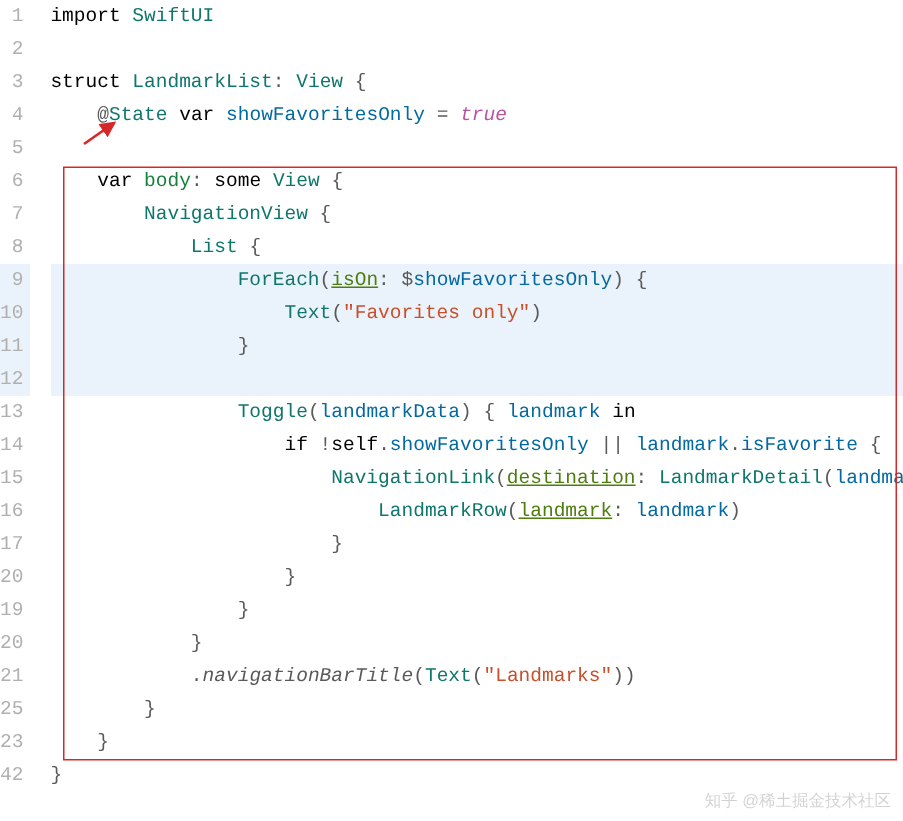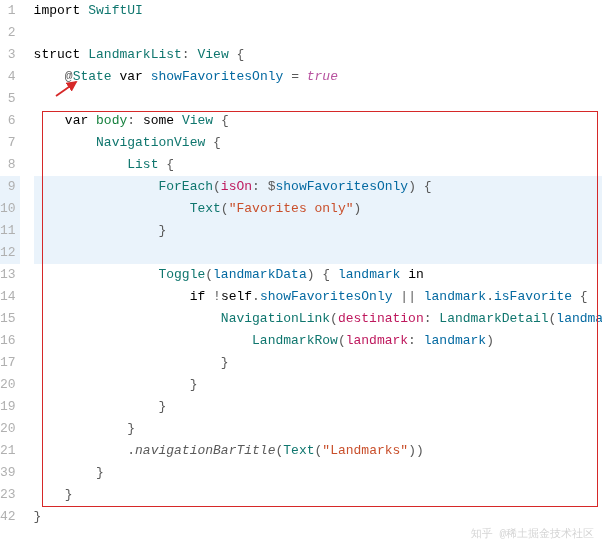--- a/index.html
+++ b/index.html
@@ -58,28 +58,28 @@
 }
 .kw { color: #000000; }
 .type { color: #0f766e; }
 .ident { color: #0369a1; }
 .prop { color: #15803d; }
 .string { color: #c94f2b; }
 .bool { color: #b854a0; font-style: italic; }
 .op { color: #5a5a5a; }
 .punct { color: #5a5a5a; }
 .func { color: #5a5a5a; font-style: italic; }
-.param { color: #be185d; }
+.param { color: #4d7c0f; text-decoration: underline; }
 .watermark {
   position: absolute;
   right: 8px;
   bottom: 6px;
   font-size: 11px;
   color: rgba(0,0,0,0.18);
-  font-family: Liberation Mono, monospace;
+  font-family: Liberation Sans, sans-serif;
   pointer-events: none;
 }
 </style>
 </head>
 <body>
 
 <div class="editor">
   <div class="gutter">
     <div class="line">1</div>
     <div class="line">2</div>
@@ -95,21 +95,21 @@
     <div class="line highlight-bg">12</div>
     <div class="line">13</div>
     <div class="line">14</div>
     <div class="line">15</div>
     <div class="line">16</div>
     <div class="line">17</div>
     <div class="line">20</div>
     <div class="line">19</div>
     <div class="line">20</div>
     <div class="line">21</div>
-    <div class="line">39</div>
+    <div class="line">25</div>
     <div class="line">23</div>
     <div class="line">42</div>
   </div>
 
   <div class="code-area">
     <div class="line"><span class="kw">import</span> <span class="type">SwiftUI</span></div>
     <div class="line"></div>
     <div class="line"><span class="kw">struct</span> <span class="type">LandmarkList</span><span class="punct">:</span> <span class="type">View</span> <span class="punct">{</span></div>
     <div class="line">    <span class="punct">@</span><span class="type">State</span> <span class="kw">var</span> <span class="ident">showFavoritesOnly</span> <span class="op">=</span> <span class="bool">true</span></div>
     <div class="line"></div>

